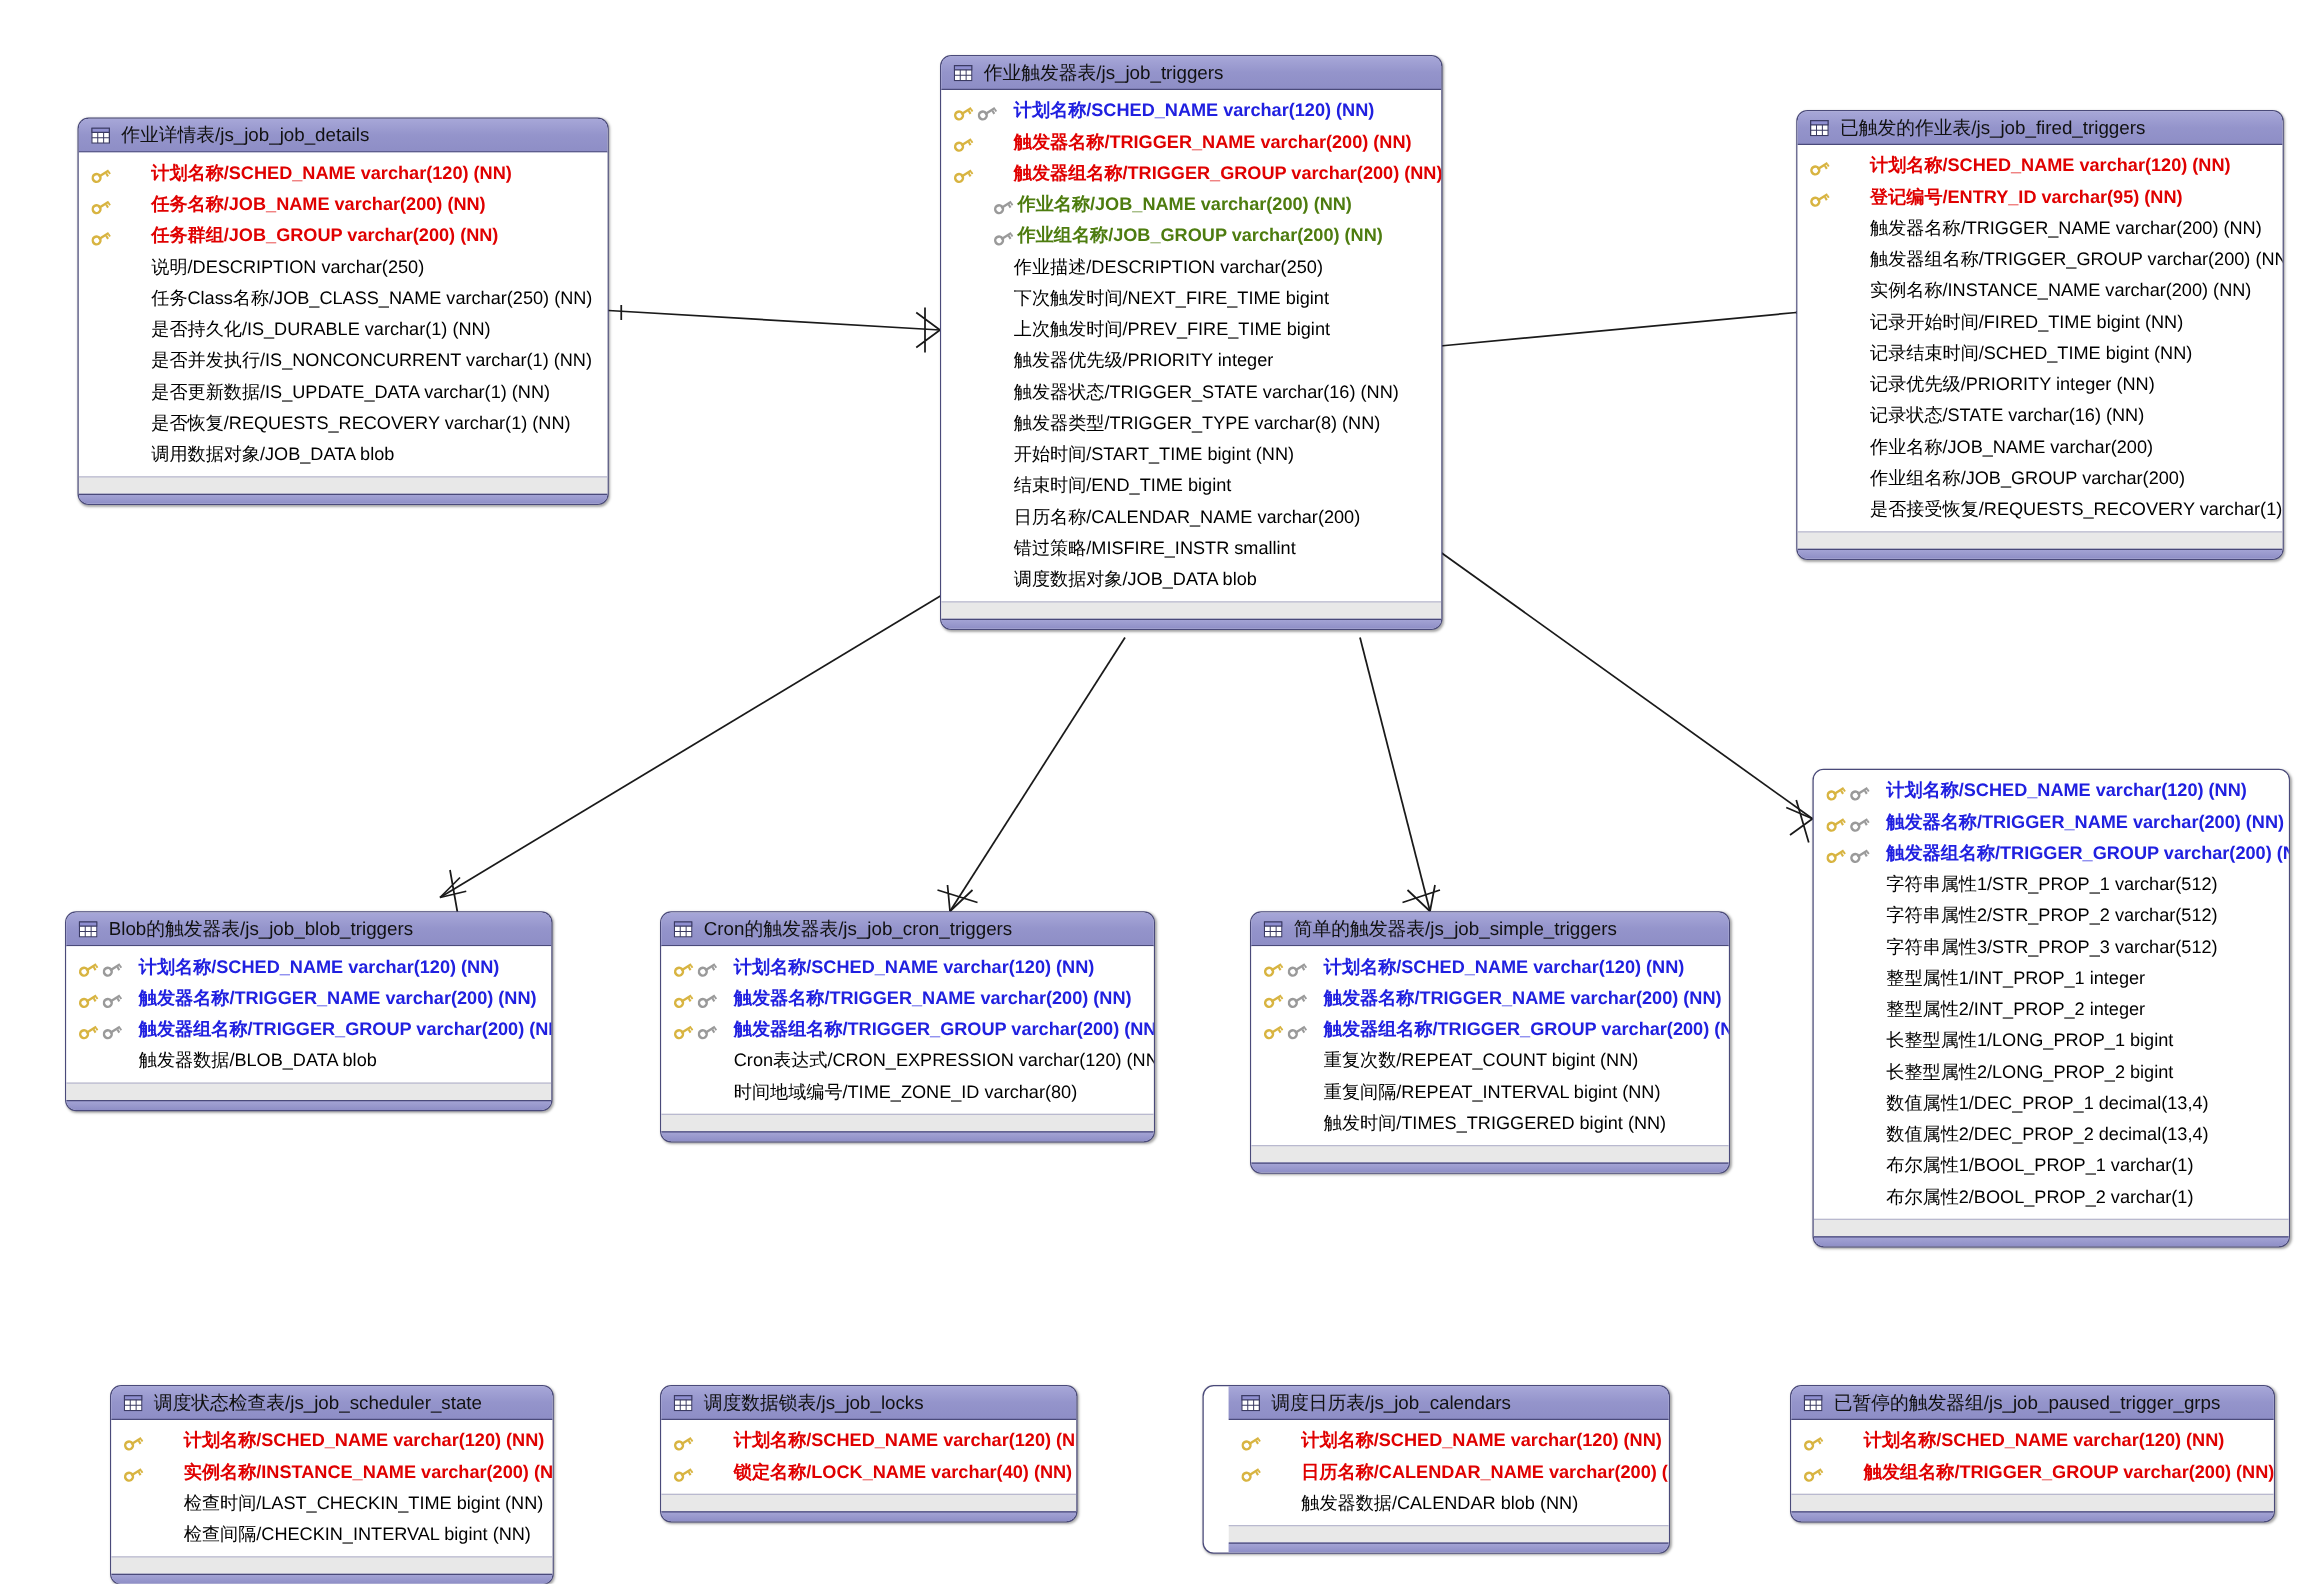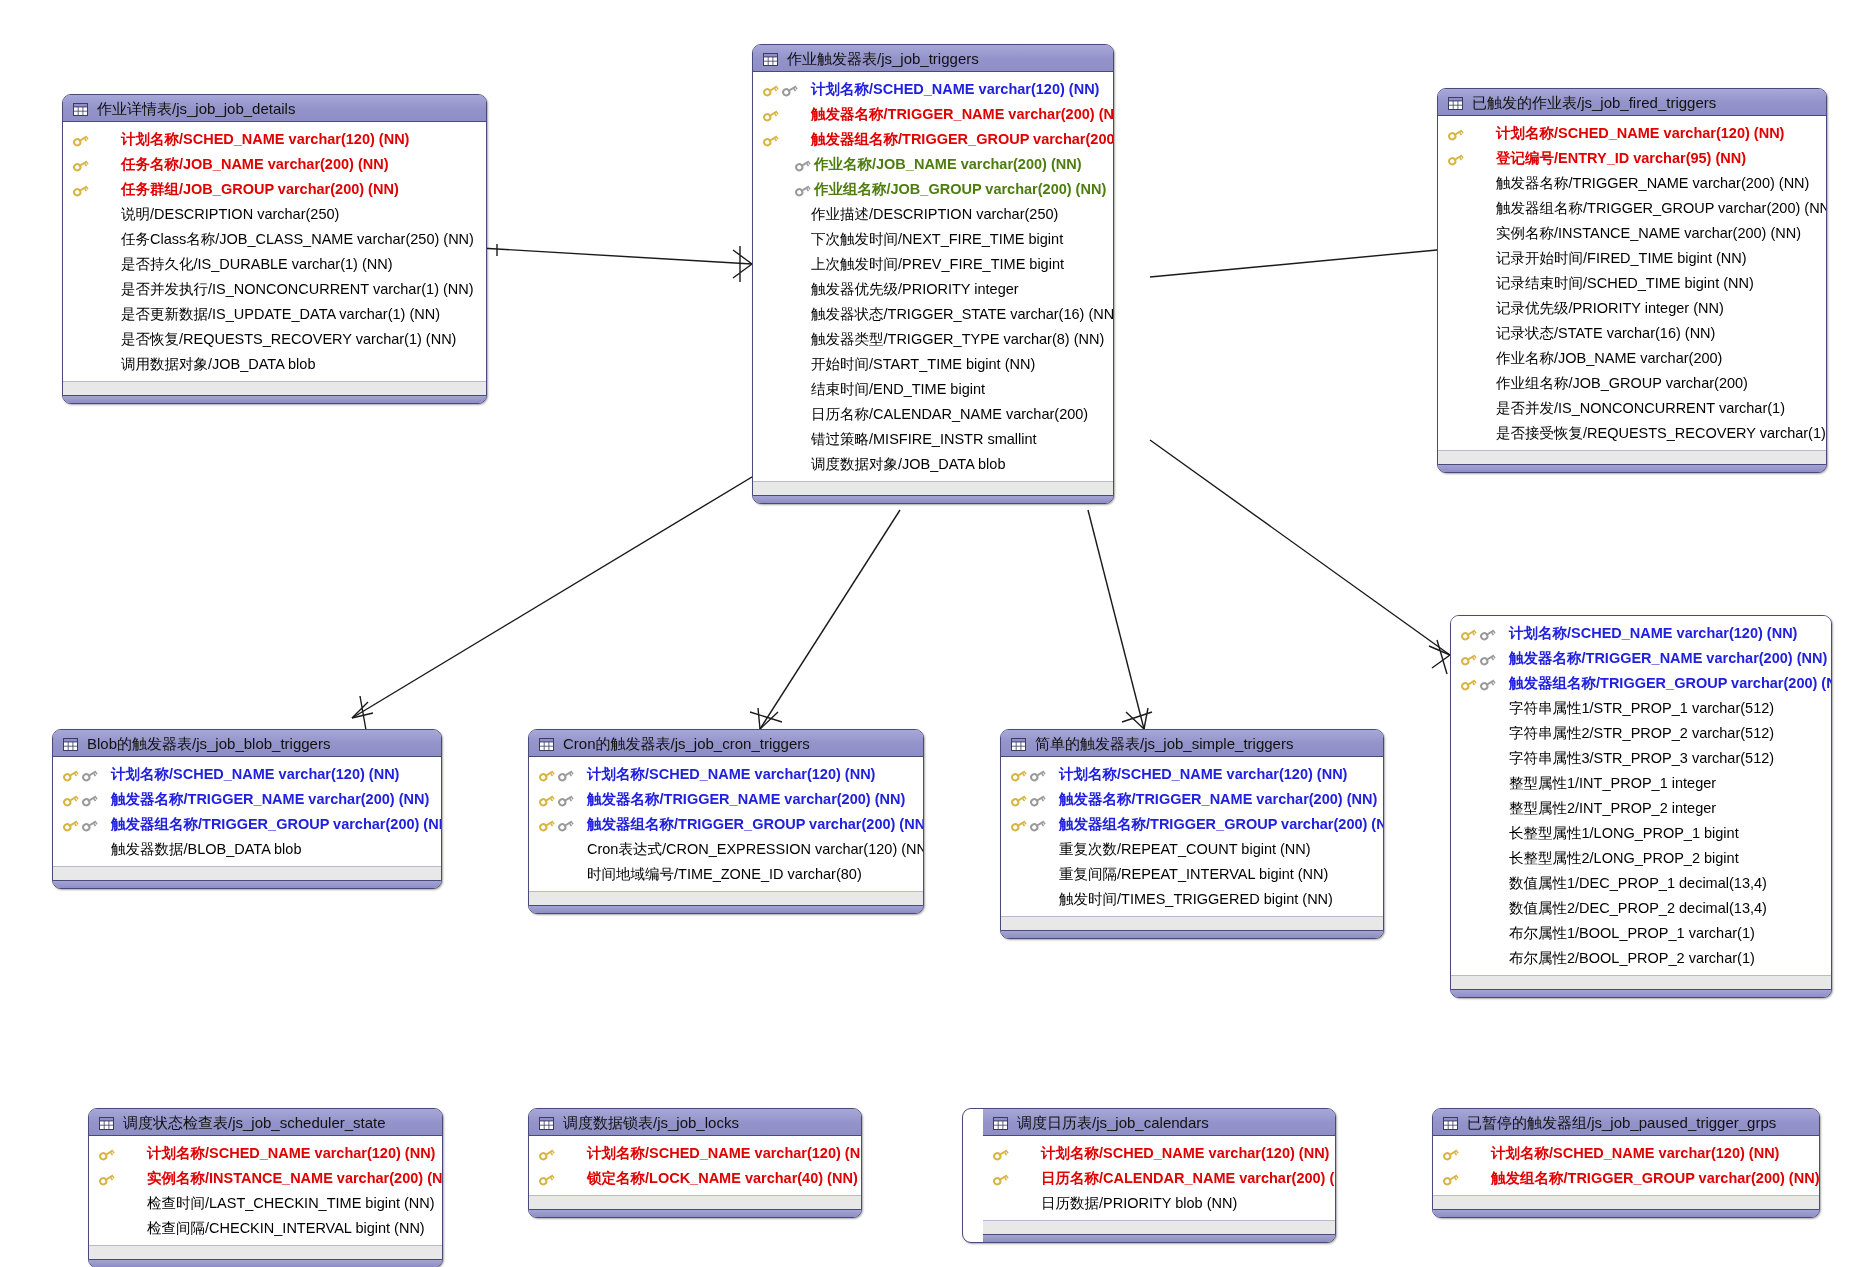--- a/index.html
+++ b/index.html
@@ -167,21 +167,21 @@
           <span class="attr-txt plain">是否恢复/REQUESTS_RECOVERY varchar(1) (NN)</span>
         </div>
         <div class="attr">
           <span class="keys"></span>
           <span class="attr-txt plain">调用数据对象/JOB_DATA blob</span>
         </div>
       </div>
       <div class="ent-foot"></div>
       <div class="ent-foot2"></div>
     </div>
-    <div class="entity" style="left: 752px; top: 44px; width: 362px;">
+    <div class="entity" style="left: 752px; top: 44px; width: 402px;">
       <div class="ent-head">
         <span class="tbl-ico"><svg viewBox="0 0 15 13" width="15" height="13" xmlns="http://www.w3.org/2000/svg">
             <rect x="0.5" y="0.5" width="14" height="12" fill="#ffffff" stroke="#3b3b63"></rect>
             <rect x="0.5" y="0.5" width="14" height="3.4" fill="#8f8fd0" stroke="#3b3b63"></rect>
             <line x1="5.2" y1="3.9" x2="5.2" y2="12.5" stroke="#3b3b63" stroke-width="0.8"></line>
             <line x1="9.9" y1="3.9" x2="9.9" y2="12.5" stroke="#3b3b63" stroke-width="0.8"></line>
             <line x1="0.5" y1="8.2" x2="14.5" y2="8.2" stroke="#3b3b63" stroke-width="0.8"></line>
           </svg></span>
         <span class="ent-title">作业触发器表/js_job_triggers</span>
       </div>
@@ -378,24 +378,20 @@
         <div class="attr">
           <span class="keys"></span>
           <span class="attr-txt plain">作业名称/JOB_NAME varchar(200)</span>
         </div>
         <div class="attr">
           <span class="keys"></span>
           <span class="attr-txt plain">作业组名称/JOB_GROUP varchar(200)</span>
         </div>
         <div class="attr">
           <span class="keys"></span>
-          <span class="attr-txt plain">是否并发/IS_NONCONCURRENT varchar(1)</span>
-        </div>
-        <div class="attr">
-          <span class="keys"></span>
           <span class="attr-txt plain">是否接受恢复/REQUESTS_RECOVERY varchar(1)</span>
         </div>
       </div>
       <div class="ent-foot"></div>
       <div class="ent-foot2"></div>
     </div>
     <div class="entity" style="left: 1450px; top: 615px; width: 382px;">
       <div class="ent-body">
         <div class="attr">
           <span class="keys">
@@ -894,21 +890,21 @@
                   <rect x="5.6" y="6.1" width="9.4" height="1.9" fill="#d8b441"></rect>
                   <rect x="11.2" y="7.9" width="1.7" height="2.9" fill="#d8b441"></rect>
                   <rect x="13.6" y="7.9" width="1.5" height="2.2" fill="#d8b441"></rect>
                 </g>
               </svg></span>
           </span>
           <span class="attr-txt pk">日历名称/CALENDAR_NAME varchar(200) (NN)</span>
         </div>
         <div class="attr">
           <span class="keys"></span>
-          <span class="attr-txt plain">日历数据/PRIORITY blob (NN)</span>
+          <span class="attr-txt plain">触发器数据/CALENDAR blob (NN)</span>
         </div>
       </div>
       <div class="ent-foot"></div>
       <div class="ent-foot2"></div>
     </div>
     <div class="entity" style="left: 1432px; top: 1108px; width: 388px;">
       <div class="ent-head">
         <span class="tbl-ico"><svg viewBox="0 0 15 13" width="15" height="13" xmlns="http://www.w3.org/2000/svg">
             <rect x="0.5" y="0.5" width="14" height="12" fill="#ffffff" stroke="#3b3b63"></rect>
             <rect x="0.5" y="0.5" width="14" height="3.4" fill="#8f8fd0" stroke="#3b3b63"></rect>

